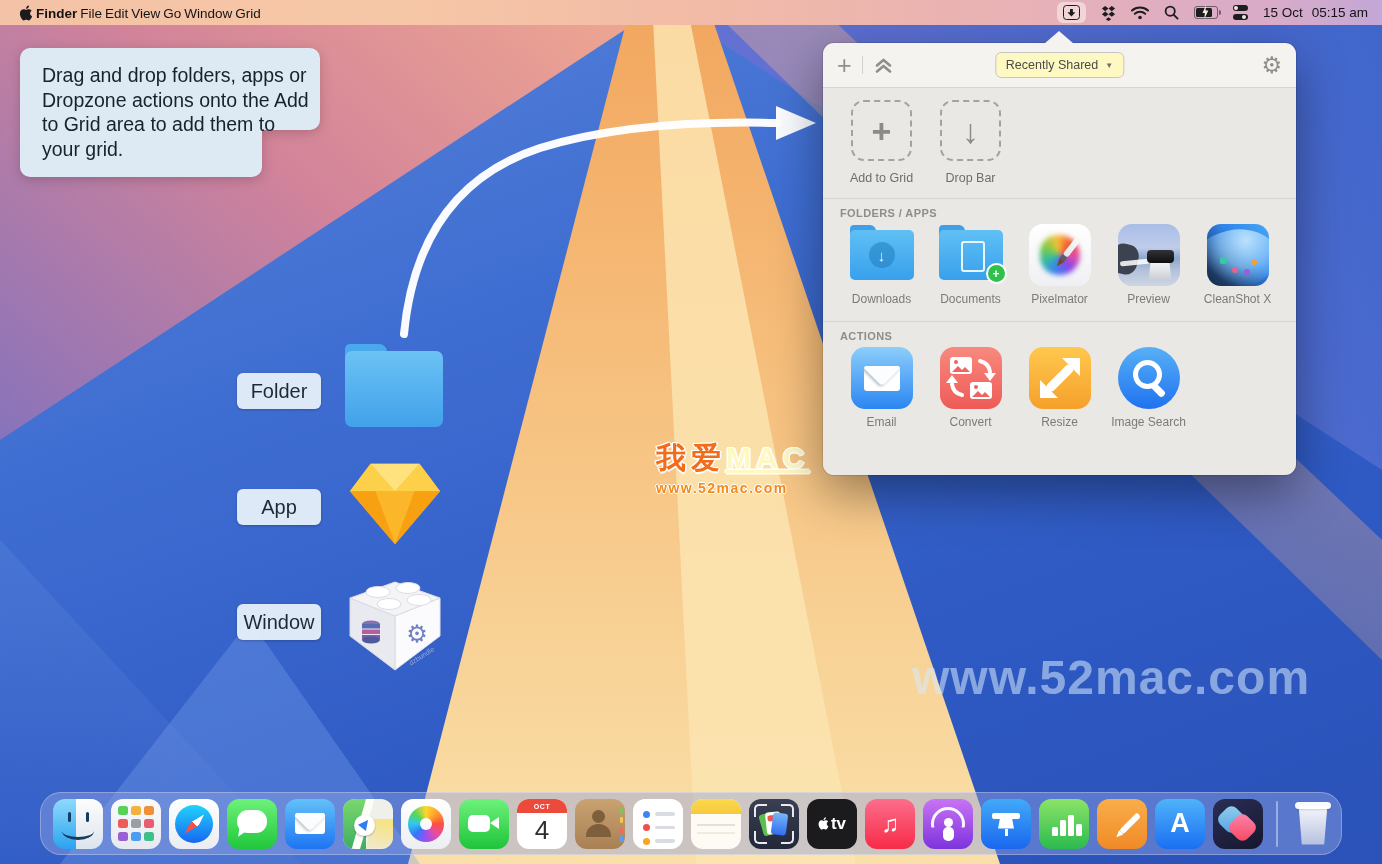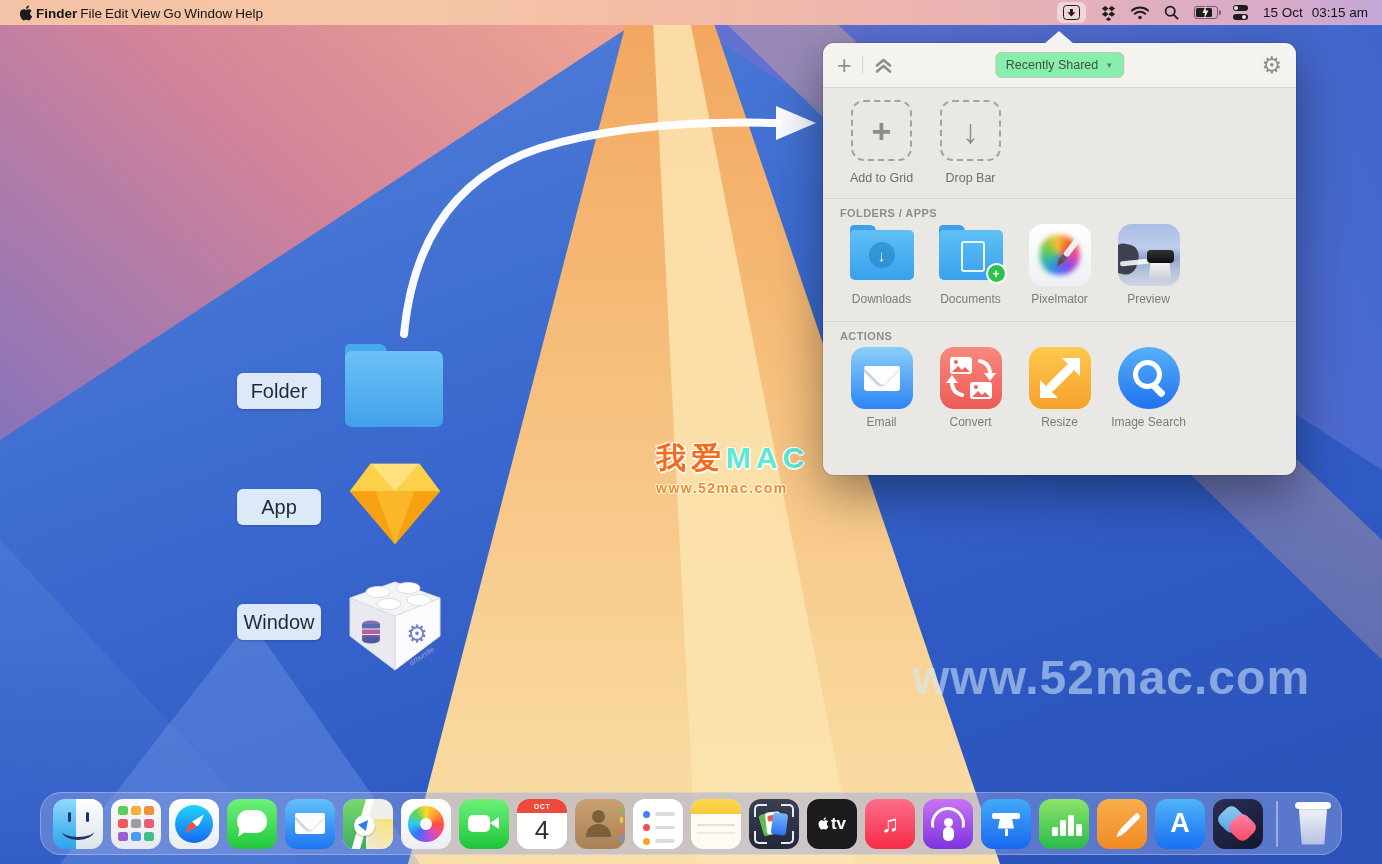--- a/index.html
+++ b/index.html
@@ -55,37 +55,37 @@
     background:rgba(233,241,250,.94);border-radius:6px;font-size:20px;color:#1c2b33;box-shadow:0 1px 3px rgba(0,0,0,.22);}
   .bigfolder{position:absolute;left:345px;top:351px;width:98px;height:76px;}
   .bigfolder .tab{position:absolute;left:0;top:-7px;width:42px;height:16px;background:#4aa9ec;border-radius:5px 8px 0 0;}
   .bigfolder .body{position:absolute;inset:0;background:linear-gradient(180deg,#6cc2f5,#41a1ea);border-radius:7px;}
   .ex-icon-svg{position:absolute;}
 
   
   .wm-center{position:absolute;left:656px;top:438px;text-align:left;pointer-events:none;}
   .wm-l1{font-weight:800;font-size:30px;letter-spacing:5px;
     text-shadow:-1.5px 0 #fff,1.5px 0 #fff,0 -1.5px #fff,0 1.5px #fff,-1px -1px #fff,1px 1px #fff;}
-  .wm-cn{color:#f26c1a;} .wm-en{color:#5eead4;}
+  .wm-cn{color:#f26c1a;} .wm-en{color:#fef9c3;text-decoration:underline;}
   .wm-url{margin-top:1px;font-weight:700;font-size:14px;letter-spacing:1.5px;color:#f28a1e;
     text-shadow:-1px 0 #fff,1px 0 #fff,0 -1px #fff,0 1px #fff;}
   .wm-corner{position:absolute;left:912px;top:650px;font-size:48px;font-weight:700;letter-spacing:1px;
     color:rgba(214,233,252,.55);pointer-events:none;}
 
   
   .panel{position:absolute;left:823px;top:43px;width:473px;height:432px;border-radius:11px;
     box-shadow:0 18px 50px rgba(0,0,0,.4),0 0 0 1px rgba(0,0,0,.1);}
   .panel-notch{position:absolute;left:221px;top:-12px;width:0;height:0;
     border-left:15px solid transparent;border-right:15px solid transparent;border-bottom:13px solid #f5f3ef;}
   .p-toolbar{height:44px;background:#f5f3ef;border-radius:11px 11px 0 0;border-bottom:1px solid #d8d6d2;
     display:flex;align-items:center;padding:0 14px;}
   .pt-plus{font-size:25px;line-height:20px;color:#8f8f8b;font-weight:400;margin-right:10px;}
   .pt-div{width:1px;height:18px;background:#d4d2ce;margin-right:10px;}
   .pt-filter{position:absolute;left:50%;transform:translateX(-50%);display:flex;align-items:center;gap:7px;
-    height:24px;padding:0 10px;border:1px solid #c7c5c1;border-radius:6px;font-size:12.5px;color:#4c4b49;background:#86efac;}
+    height:24px;padding:0 10px;border:1px solid #c7c5c1;border-radius:6px;font-size:12.5px;color:#4c4b49;background:#fef9c3;}
   .pt-caret{font-size:8px;color:#6f6e6c;}
   .pt-gear{margin-left:auto;font-size:23px;color:#8f8f8b;line-height:1;}
   .p-content{height:387px;background:#eae8e4;border-radius:0 0 11px 11px;overflow:hidden;}
   .drop-row{display:flex;padding:12px 0 0 14px;}
   .cell{width:89px;display:flex;flex-direction:column;align-items:center;}
   .dashbox{width:57px;height:57px;border:2px dashed #a2a29e;border-radius:13px;display:flex;align-items:center;justify-content:center;}
   .dashbox .g{font-size:34px;font-weight:700;color:#8b8b87;line-height:1;}
   .drop-label{margin-top:10px;font-size:12.5px;color:#6f6e6b;}
   .p-div{height:1px;background:#d8d6d2;margin-top:13px;}
   .p-sec{margin:8px 0 4px 17px;font-size:11px;font-weight:700;letter-spacing:.4px;color:#8f8d89;}
@@ -267,20 +267,25 @@
     <div class="wm-l1"><span class="wm-cn">我爱</span><span class="wm-en">MAC</span></div>
     <div class="wm-url">www.52mac.com</div>
   </div>
   <div class="wm-corner">www.52mac.com</div>
 
   <svg class="arrow-svg" width="1382" height="864">
     <path d="M 404 334 C 412 250 448 178 540 148 C 612 126 700 121 778 123" stroke="#ffffff" stroke-width="8" fill="none" stroke-linecap="round" opacity="0.97"></path>
     <polygon points="776,106 816,123 776,140" fill="#ffffff" opacity="0.97"></polygon>
   </svg>
 
+  <div class="tip">
+    <div class="tip-top"></div>
+    <div class="tip-bot"></div>
+    <div class="tip-text">Drag and drop folders, apps or Dropzone actions onto the Add to Grid area to add them to your grid.</div>
+  </div>
 
   <div class="ex-label" style="left:237px;top:373px;">Folder</div>
   <div class="bigfolder">
     <div class="tab"></div>
     <div class="body"></div>
   </div>
 
   <div class="ex-label" style="left:237px;top:489px;">App</div>
   <svg class="ex-icon-svg" style="left:346px;top:457px;" width="98" height="92" viewBox="0 0 100 92">
     <polygon points="4,34 25,6 75,6 96,34 50,88" fill="#f9b222"></polygon>
@@ -384,20 +389,32 @@
             <div class="pv-rock"></div>
                 <div class="pv-surf"></div>
             <div class="pv-loupe">
                   <div class="pv-cap"></div>
                   <div class="pv-glass"></div>
                 </div>
           </div>
             </div>
           <div class="item-label">Preview</div>
         </div>
+        <div class="cell">
+          <div class="item-art">
+              <div class="tile t-cleanshot">
+            <div class="cs-wave"></div>
+            <div class="cs-dot cs-d1"></div>
+                <div class="cs-dot cs-d2"></div>
+                <div class="cs-dot cs-d3"></div>
+                <div class="cs-dot cs-d4"></div>
+          </div>
+            </div>
+          <div class="item-label">CleanShot X</div>
+        </div>
       </div>
 
       <div class="p-div" style="margin-top:15px;"></div>
       <div class="p-sec">ACTIONS</div>
 
       <div class="items-row">
         <div class="cell">
           <div class="item-art">
               <div class="tile t-email">
             <div class="em-env"></div>
@@ -454,21 +471,21 @@
     <div class="mb-left">
       <svg width="14" height="16" viewBox="0 0 14 17">
         <path d="M11.3,9.1c0-2,1.6-3,1.7-3.1C12.1,4.6,10.6,4.4,10.1,4.4C8.9,4.3,7.7,5.1,7.1,5.1c-0.6,0-1.6-0.7-2.6-0.7 c-1.3,0-2.6,0.8-3.3,2c-1.4,2.4-0.4,6,1,8c0.7,1,1.5,2.1,2.5,2c1,0,1.4-0.6,2.6-0.6c1.2,0,1.5,0.6,2.6,0.6c1.1,0,1.8-1,2.4-2 c0.8-1.1,1.1-2.2,1.1-2.3C13.4,12,11.3,11.2,11.3,9.1z M9.4,2.8c0.5-0.7,0.9-1.6,0.8-2.4C9.4,0.5,8.5,0.9,7.9,1.6 C7.4,2.2,7,3.1,7.1,3.9C8,4,8.9,3.5,9.4,2.8z" fill="#1b1b1d"></path>
       </svg>
       <span class="mb-app">Finder</span>
       <span class="mb-item">File</span>
       <span class="mb-item">Edit</span>
       <span class="mb-item">View</span>
       <span class="mb-item">Go</span>
       <span class="mb-item">Window</span>
-      <span class="mb-item">Help</span>
+      <span class="mb-item">Grid</span>
     </div>
     <div class="mb-right">
       <span class="dz-pill">
           <span class="dzi">
             <i></i>
           </span>
         </span>
       <svg width="15" height="16" viewBox="0 0 15 16">
         <path d="M4.2 1 L7.5 3.6 L4.2 6.2 L0.9 3.6 Z M10.8 1 L14.1 3.6 L10.8 6.2 L7.5 3.6 Z M4.2 6.6 L7.5 9.2 L4.2 11.8 L0.9 9.2 Z M10.8 6.6 L14.1 9.2 L10.8 11.8 L7.5 9.2 Z M7.5 12.2 L10.2 14.2 L7.5 16 L4.8 14.2 Z" fill="#1d1d1f"></path>
       </svg>
@@ -485,21 +502,21 @@
         <span class="bat-fill"></span>
           <span class="bat-nub"></span>
           <span class="bat-bolt"></span>
       </span>
       <span class="cc">
           <i class="t"></i>
           <i class="b"></i>
         </span>
       <span class="mb-time">
         <span>15 Oct</span>
-        <span>03:15 am</span>
+        <span>05:15 am</span>
       </span>
     </div>
   </div>
 
   <div class="dock">
     <div class="dk i-finder">
       <i class="fe l"></i>
         <i class="fe r"></i>
         <i class="fsmile"></i>
 

